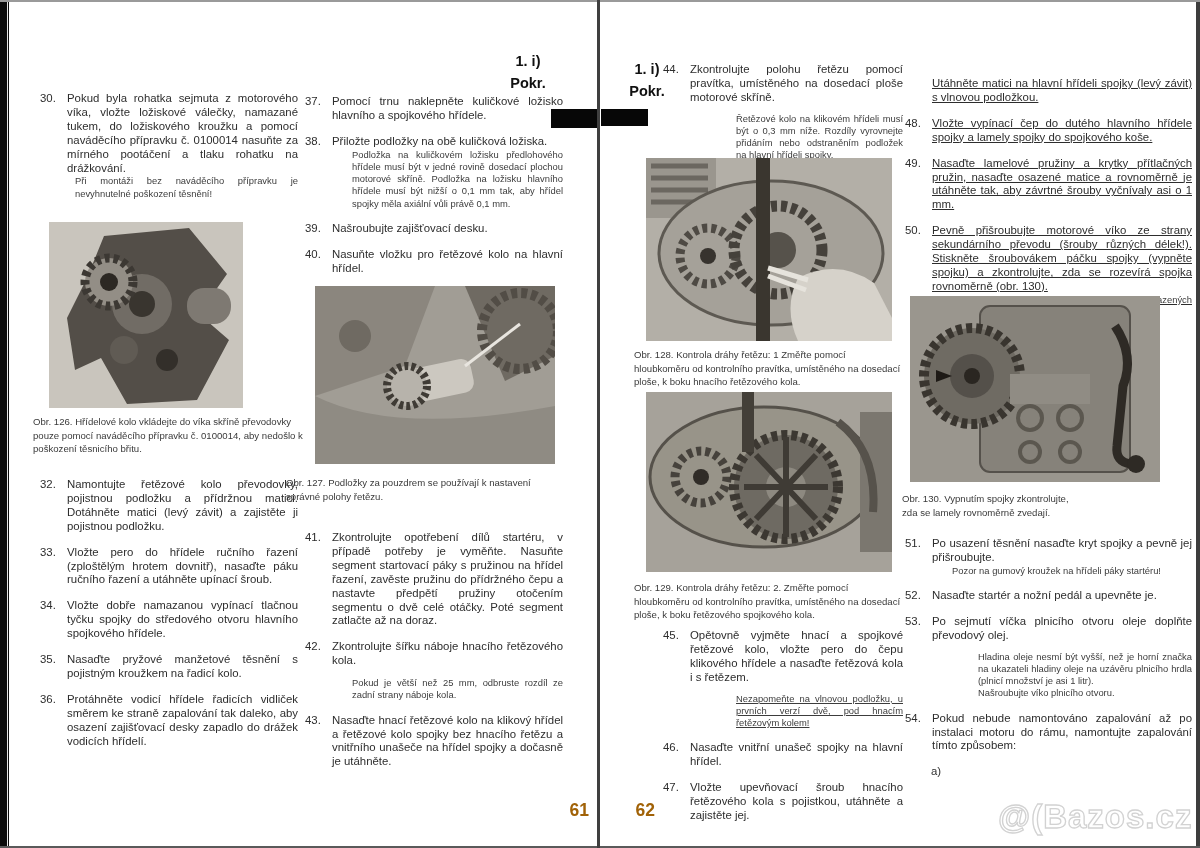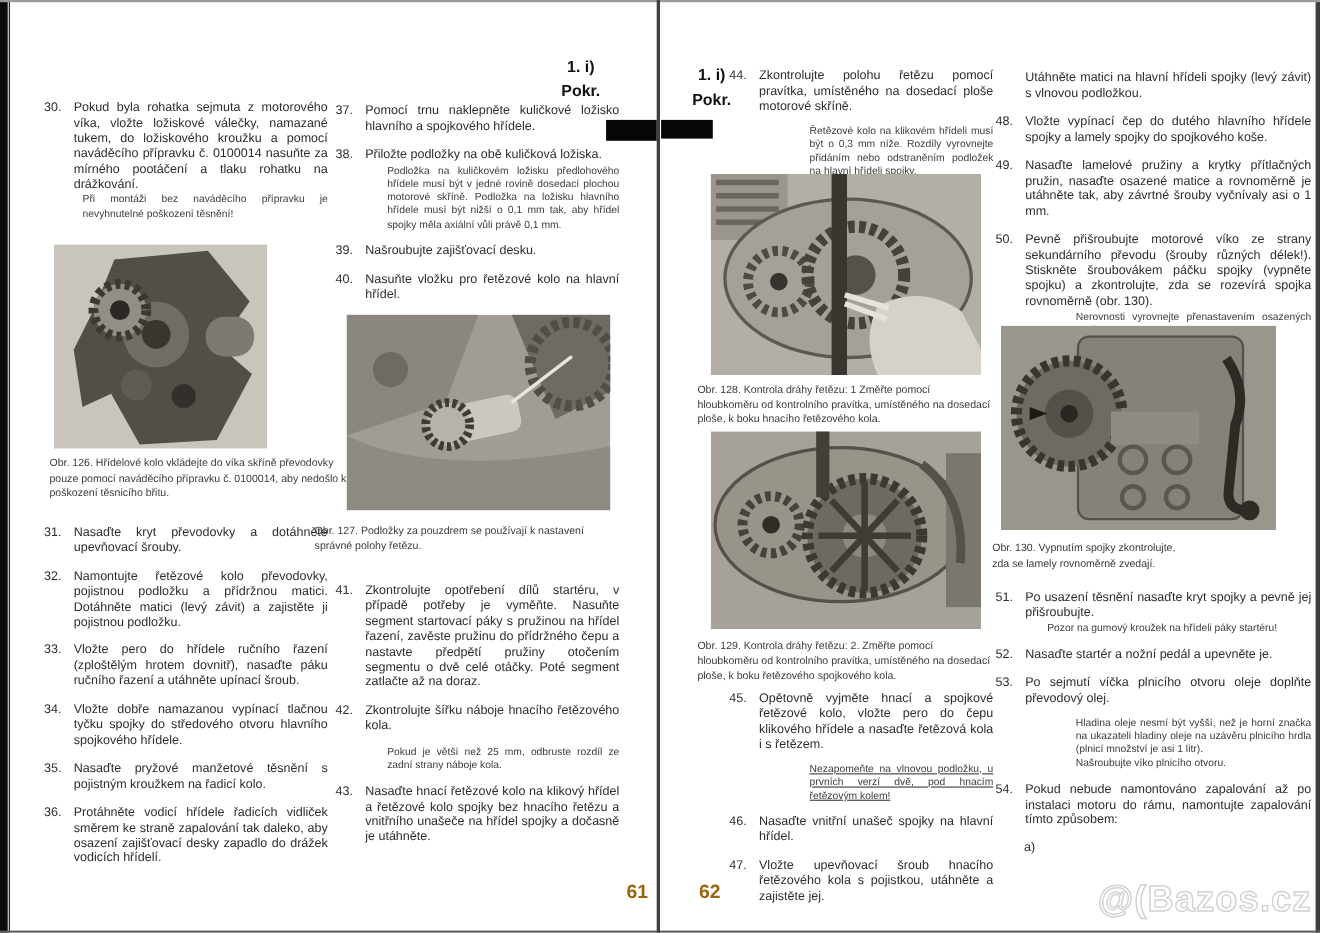--- a/index.html
+++ b/index.html
@@ -67,27 +67,23 @@
     <path d="M55 14 L140 6 L178 52 L150 92 L180 118 L148 178 L78 182 L52 136 L26 148 L18 96 L38 56 Z" fill="#534e48"></path>
     <circle cx="93" cy="82" r="30" fill="#716c65"></circle>
     <circle cx="93" cy="82" r="13" fill="#39352f"></circle>
     <rect x="138" y="66" width="44" height="36" rx="17" fill="#7e7972"></rect>
     <circle cx="60" cy="60" r="24" fill="#938e86" stroke="#3c3833" stroke-width="9" stroke-dasharray="5 4"></circle>
     <circle cx="60" cy="60" r="9" fill="#2c2823"></circle>
     <circle cx="118" cy="138" r="11" fill="#332f2a"></circle>
     <circle cx="75" cy="128" r="14" fill="#605b54"></circle>
   </svg>
 </div>
-<div class="abs caption" style="left:33px;top:415px;width:278px;margin-left:12px;">Obr. 126. Hřídelové kolo vkládejte do víka skříně převodovky pouze pomocí naváděcího přípravku č. 0100014, aby nedošlo k poškození těsnicího břitu.</div>
+<div class="abs caption" style="left:33px;top:415px;width:278px;">Obr. 126. Hřídelové kolo vkládejte do víka skříně převodovky pouze pomocí naváděcího přípravku č. 0100014, aby nedošlo k poškození těsnicího břitu.</div>
 
 <div class="abs col" style="left:40px;top:478px;width:258px;">
-  <div class="item">
-    <span class="num">31.</span>
-    <div class="txt">Nasaďte kryt převodovky a dotáhněte upevňovací šrouby.</div>
-  </div>
   <div class="item">
     <span class="num">32.</span>
     <div class="txt">Namontujte řetězové kolo převodovky, pojistnou podložku a přídržnou matici. Dotáhněte matici (levý závit) a zajistěte ji pojistnou podložku.</div>
   </div>
   <div class="item">
     <span class="num">33.</span>
     <div class="txt">Vložte pero do hřídele ručního řazení (zploštělým hrotem dovnitř), nasaďte páku ručního řazení a utáhněte upínací šroub.</div>
   </div>
   <div class="item">
     <span class="num">34.</span>
@@ -212,21 +208,21 @@
   <div class="item">
     <span class="num">46.</span>
     <div class="txt">Nasaďte vnitřní unašeč spojky na hlavní hřídel.</div>
   </div>
   <div class="item">
     <span class="num">47.</span>
     <div class="txt">Vložte upevňovací šroub hnacího řetězového kola s pojistkou, utáhněte a zajistěte jej.</div>
   </div>
 </div>
 
-<div class="abs col" style="left:905px;top:65px;width:287px;">
+<div class="abs col" style="left:905px;top:77px;width:287px;text-decoration:underline;">
   <div class="item">
     <div class="txt">Utáhněte matici na hlavní hřídeli spojky (levý závit) s vlnovou podložkou.</div>
   </div>
   <div class="item">
     <span class="num">48.</span>
     <div class="txt">Vložte vypínací čep do dutého hlavního hřídele spojky a lamely spojky do spojkového koše.</div>
   </div>
   <div class="item">
     <span class="num">49.</span>
     <div class="txt">Nasaďte lamelové pružiny a krytky přítlačných pružin, nasaďte osazené matice a rovnoměrně je utáhněte tak, aby závrtné šrouby vyčnívaly asi o 1 mm.</div>

